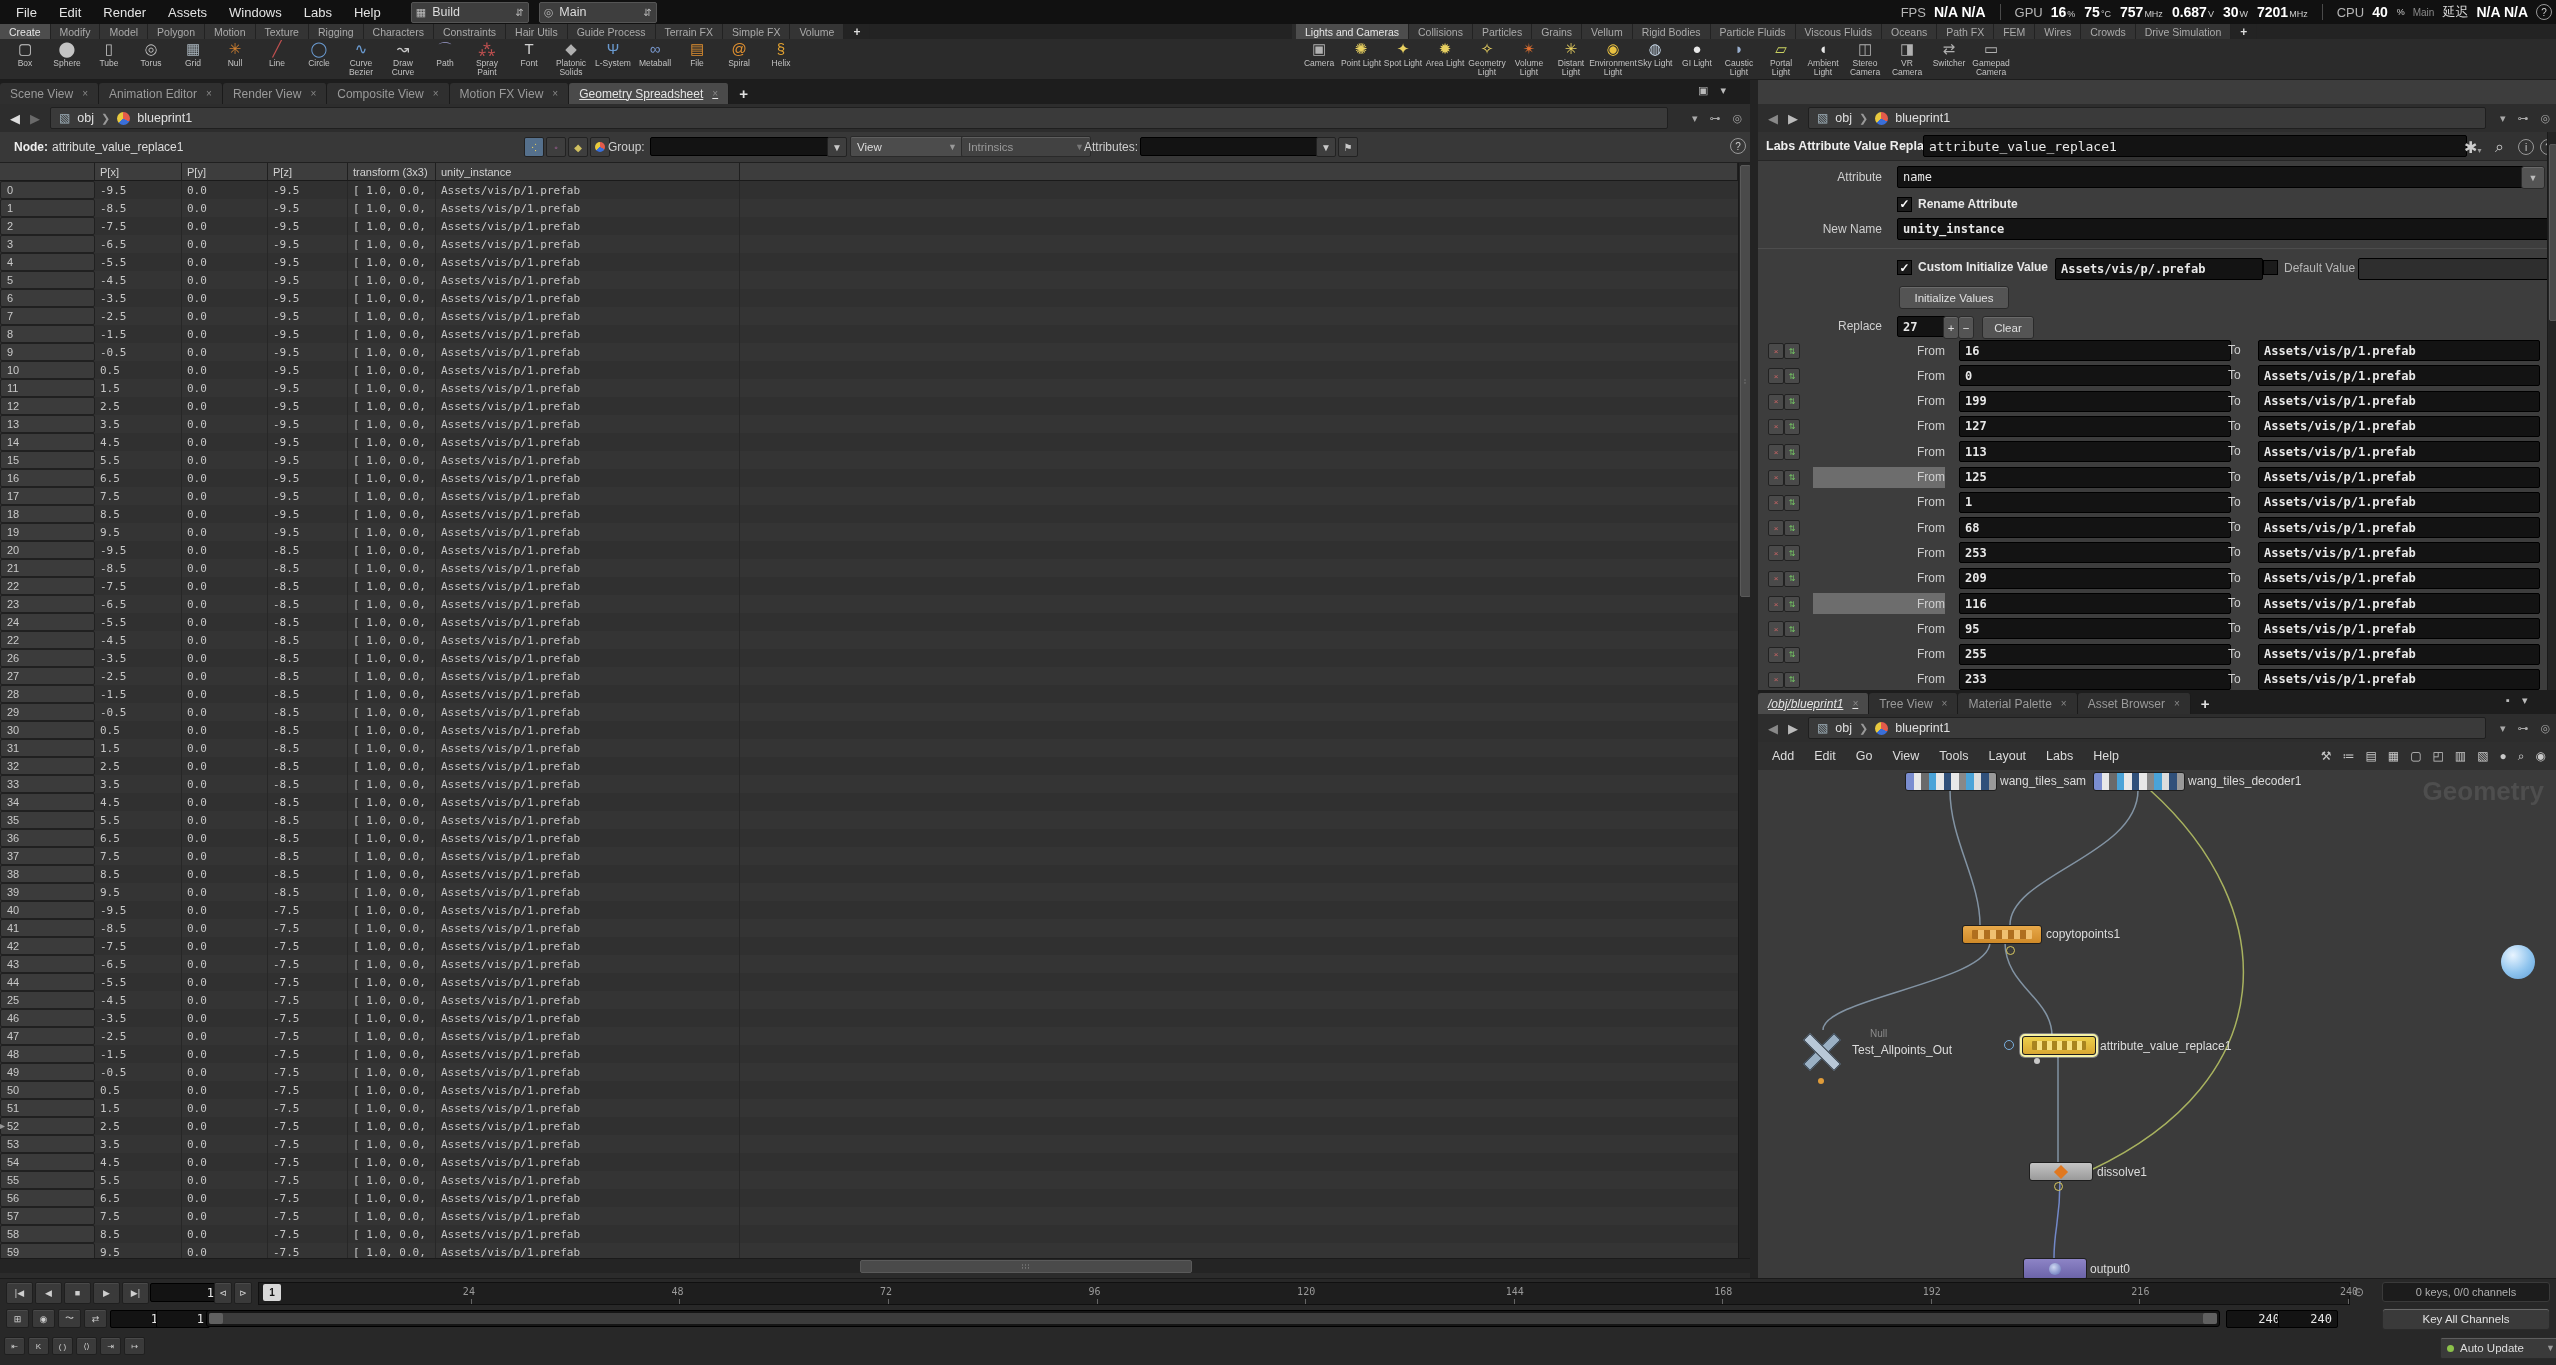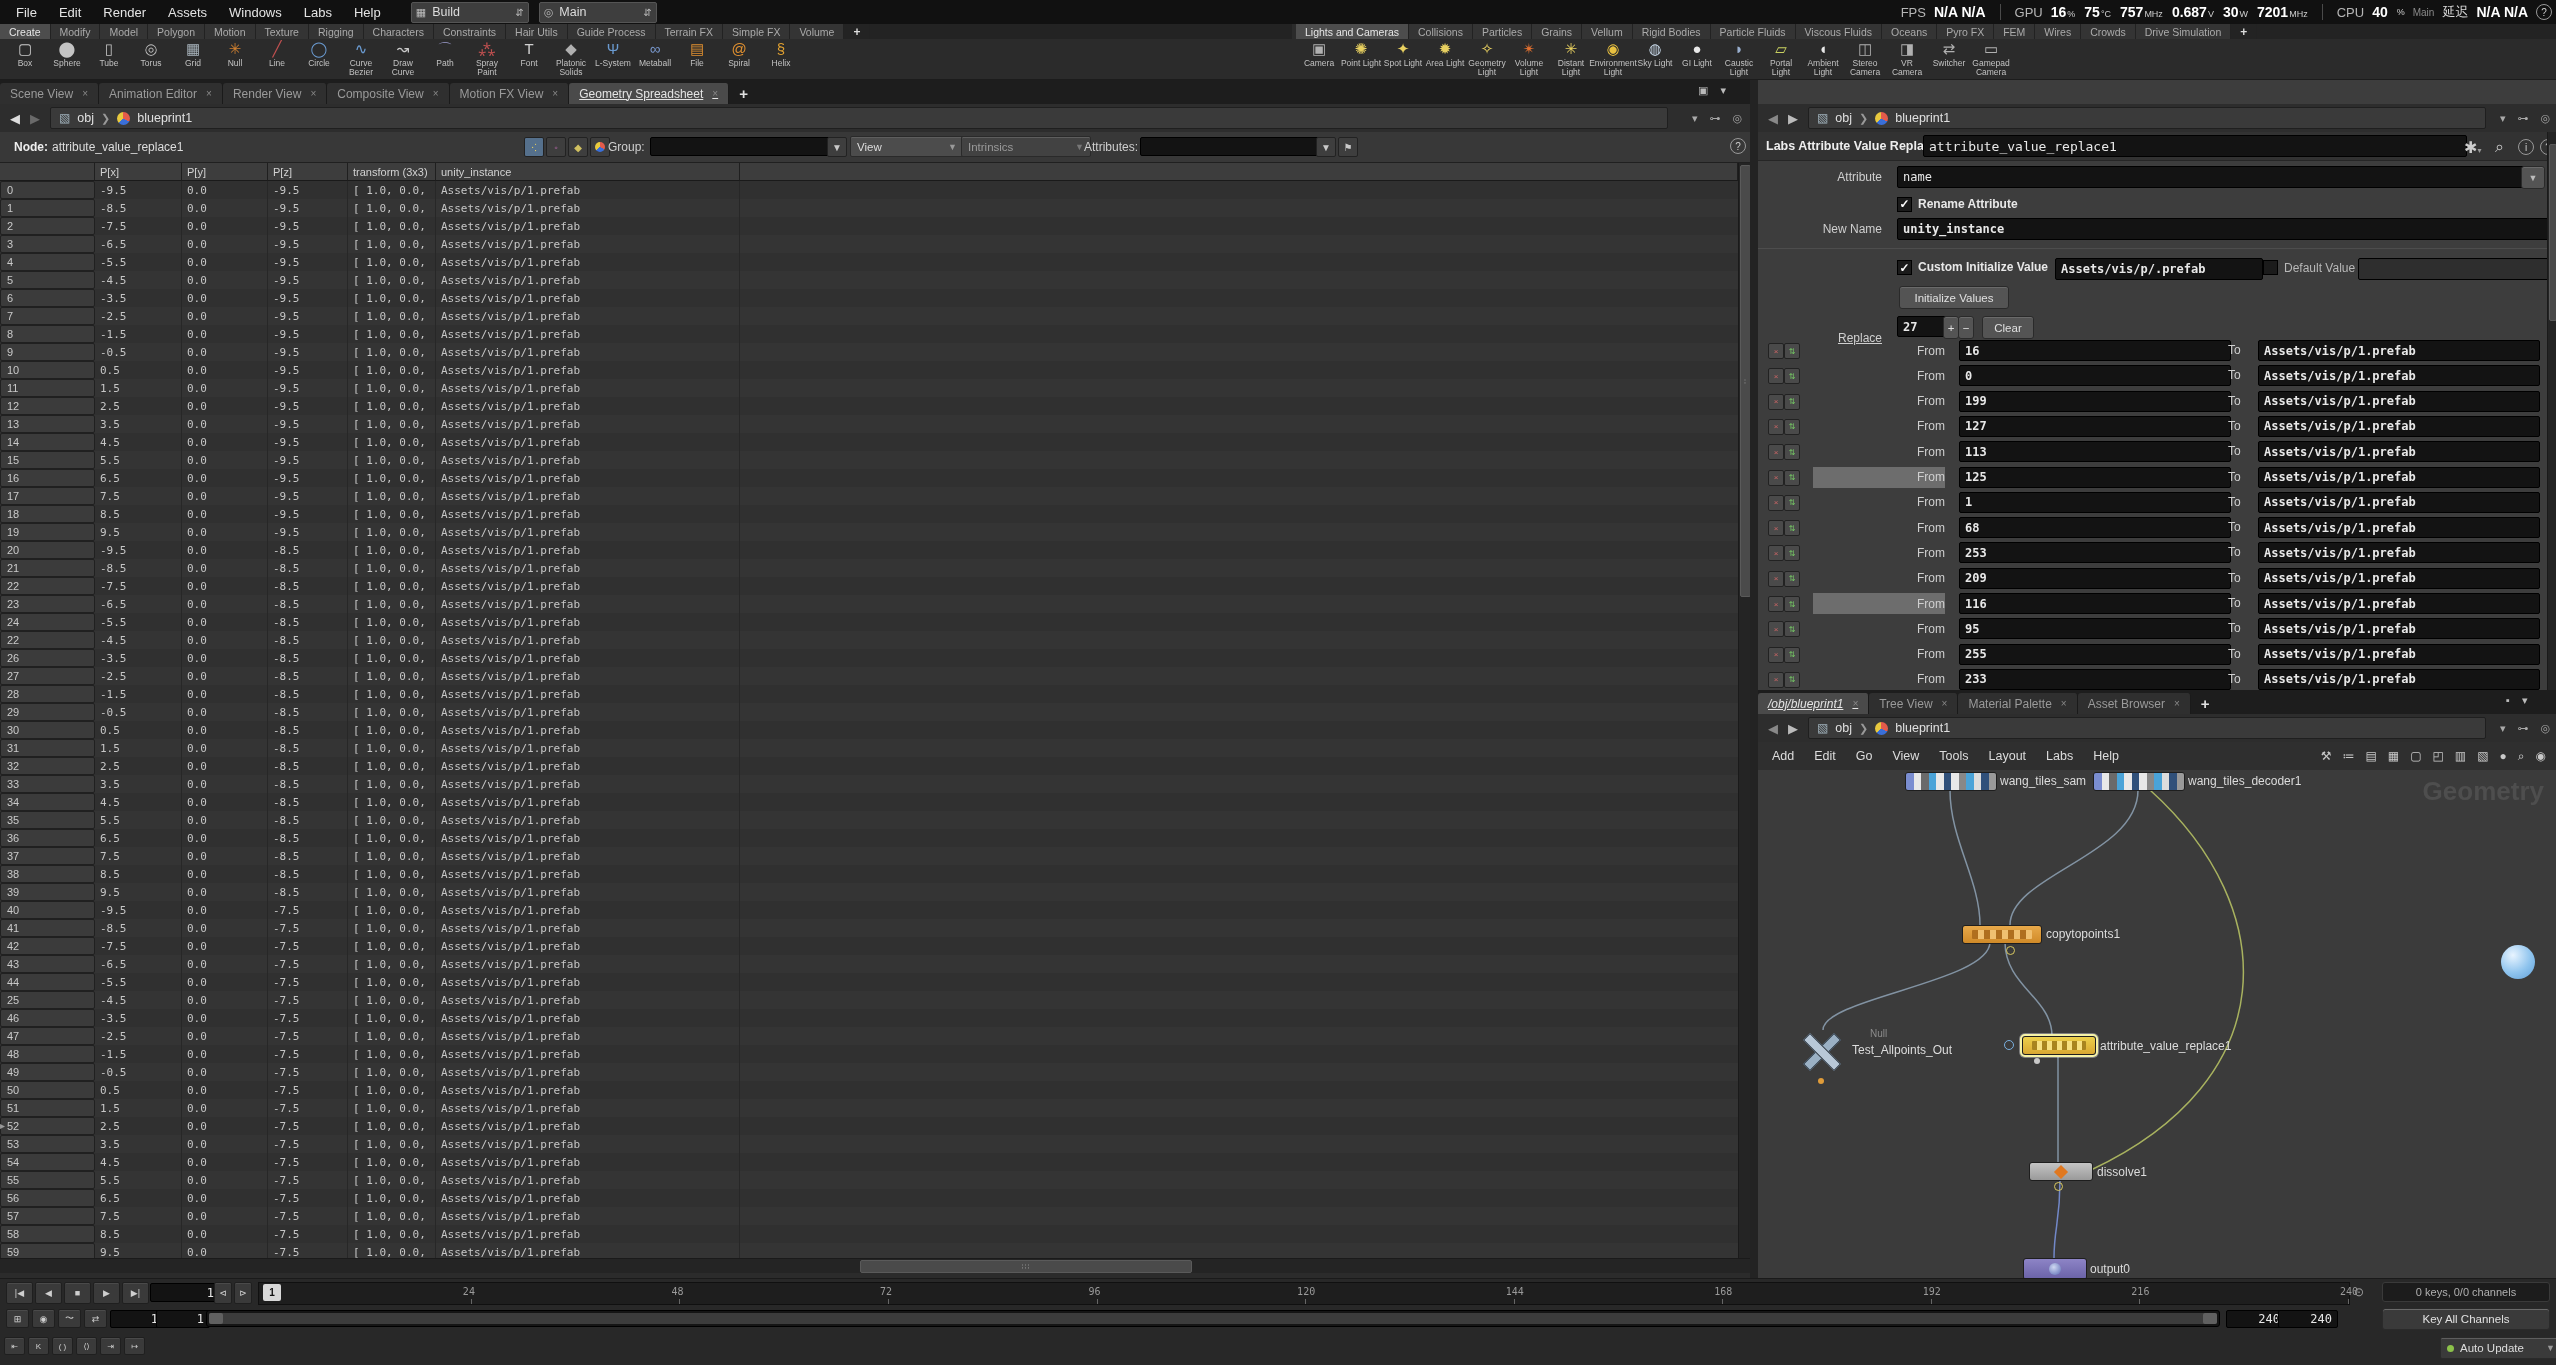--- a/index.html
+++ b/index.html
@@ -174,21 +174,21 @@
   <div class="shelftabs" style="left:1296px;width:1260px;" id="shelf-tabs-right">
       <div class="shelftab active">Lights and Cameras</div>
       <div class="shelftab">Collisions</div>
       <div class="shelftab">Particles</div>
       <div class="shelftab">Grains</div>
       <div class="shelftab">Vellum</div>
       <div class="shelftab">Rigid Bodies</div>
       <div class="shelftab">Particle Fluids</div>
       <div class="shelftab">Viscous Fluids</div>
       <div class="shelftab">Oceans</div>
-      <div class="shelftab">Pyro FX</div>
+      <div class="shelftab">Path FX</div>
       <div class="shelftab">FEM</div>
       <div class="shelftab">Wires</div>
       <div class="shelftab">Crowds</div>
       <div class="shelftab">Drive Simulation</div>
       <div class="shelftab add">+</div>
     </div>
   <div class="toolrow" style="left:4px;width:1288px;" id="shelf-tools-left">
       <div class="tool">
         <div class="g" style="color: rgb(200, 200, 200);">▢</div>
         <div class="t">Box</div>
@@ -1060,21 +1060,21 @@
         </div>
       <div class="check" style="position:absolute;left:505px;top:2px;"></div>
       <span style="position:absolute;left:526px;top:3px;font-size:12px;color:#b8b8b8;white-space:nowrap;">Default Value</span>
       <div class="field" style="position:absolute;left:600px;top:0;width:182px;height:20px;background:#2e2e2e;">
           <span></span>
         </div>
     </div>
     <div class="btn" style="position:absolute;left:141px;top:206px;width:108px;height:21px;">Initialize Values</div>
 
     <div class="prow" style="left:0;top:236px;height:21px;width:798px;">
-      <span class="plabel" style="position:absolute;left:0;width:124px;top:15px;text-decoration:underline;">Replace</span>
+      <span class="plabel" style="position:absolute;left:0;width:124px;top:3px;">Replace</span>
       <div class="field mono" style="position:absolute;left:139px;top:0;width:42px;height:19px;font-weight:bold;">
           <span>27</span>
         </div>
       <div class="btn" style="position:absolute;left:185px;top:0;width:14px;height:21px;">+</div>
       <div class="btn" style="position:absolute;left:200px;top:0;width:14px;height:21px;">−</div>
       <div class="btn" style="position:absolute;left:224px;top:0;width:50px;height:21px;">Clear</div>
     </div>
 
     <div id="replace-list" class="abs" style="left:0;top:260px;width:798px;height:350px;overflow:hidden;">
         <div class="prow" style="left: 0px; top: 0px; width: 798px; height: 21px;">

